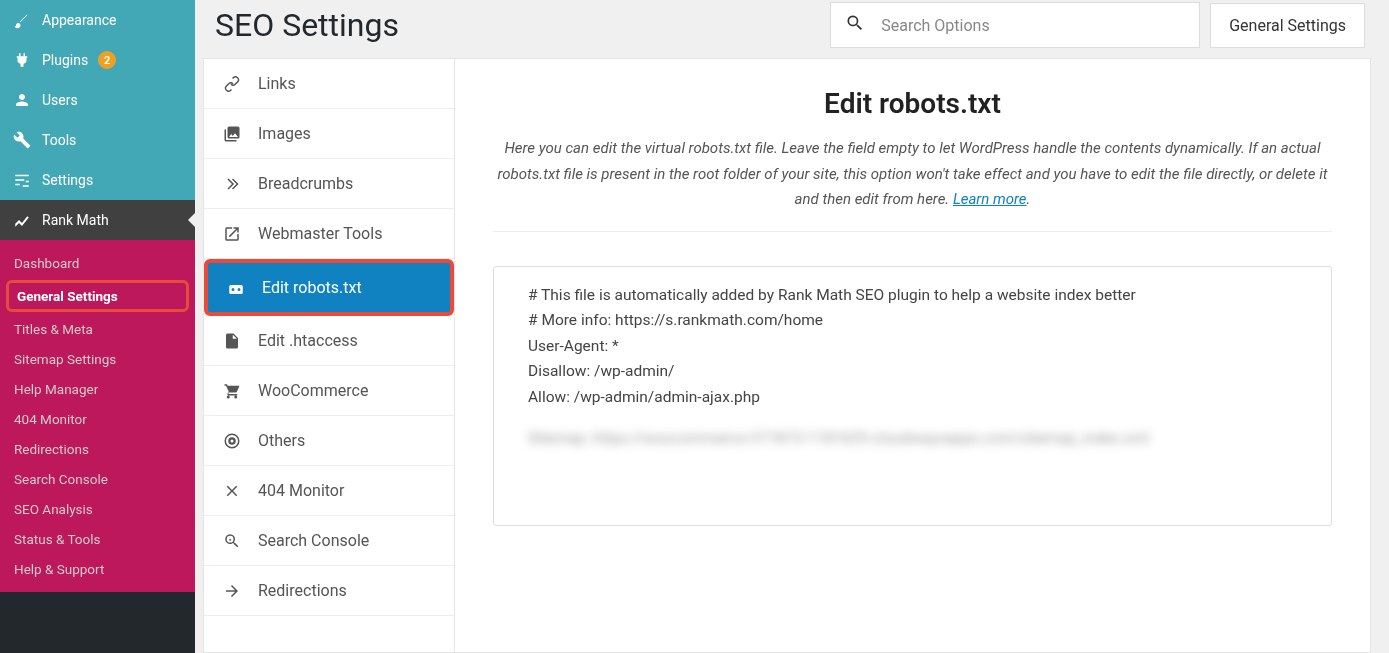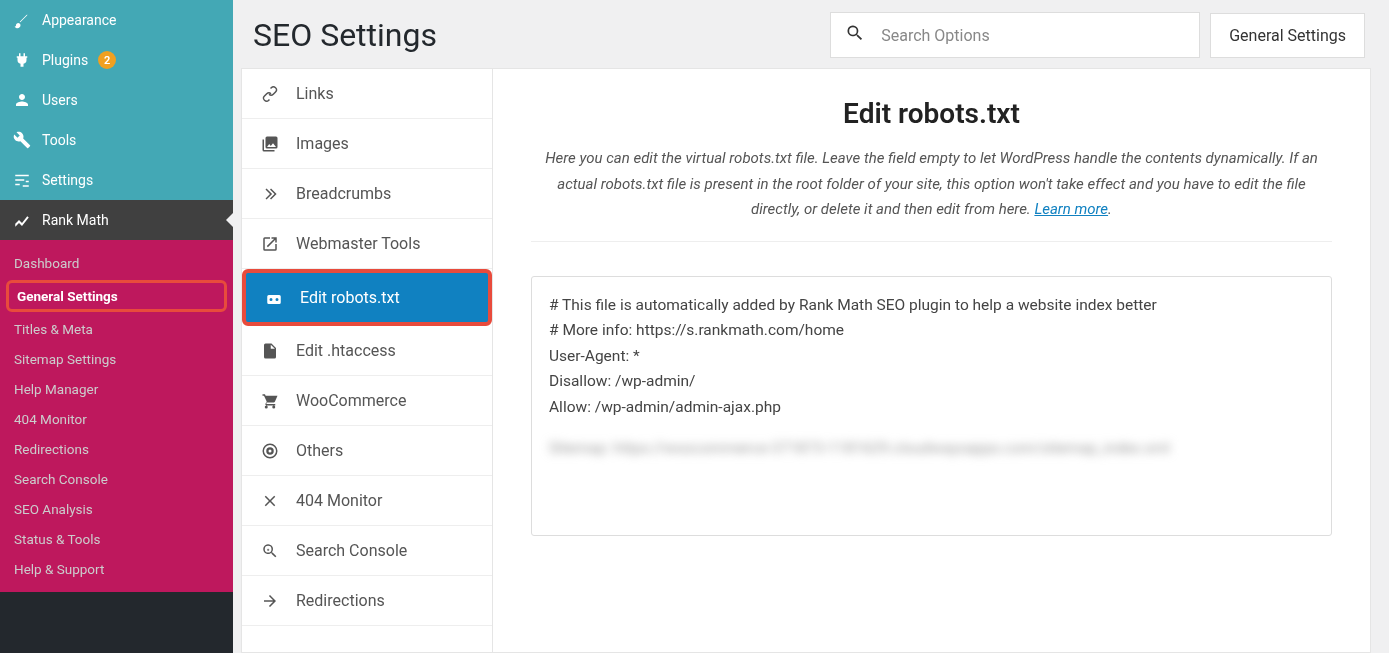--- a/index.html
+++ b/index.html
@@ -1,51 +1,51 @@
 <!DOCTYPE html>
 <html><head>
 <meta charset="utf-8">
 <style>
 *{margin:0;padding:0;box-sizing:border-box;font-family:-apple-system,BlinkMacSystemFont,"Segoe UI",Roboto,sans-serif}
 body{background:#f0f0f1;overflow:hidden;width:1389px;height:653px}
 .layout{display:flex;height:100%}
 
-.wp-sidebar{width:233px;background:#23282d;color:#fff;flex-shrink:0}
+.wp-sidebar{width:195px;background:#23282d;color:#fff;flex-shrink:0}
 .wp-item{display:flex;align-items:center;padding:10px 12px;gap:10px;cursor:pointer;color:#fff;font-size:14px}
 .wp-item .ico{width:20px;height:20px;display:flex;align-items:center;justify-content:center;flex-shrink:0;color:#fff}
 .wp-item.bluebg{background:#43a8b5}
 .wp-item.active{background:#404040;color:#fff;position:relative}
 .wp-item.active::after{content:"";position:absolute;right:-1px;top:50%;transform:translateY(-50%);border:8px solid transparent;border-right-color:#f0f0f1}
 .badge{background:#f0a020;color:#fff;border-radius:50%;width:18px;height:18px;display:inline-flex;align-items:center;justify-content:center;font-size:11px;font-weight:600}
 .wp-sub{background:#be185d;padding:8px 0}
 .wp-sub .sub{padding:7px 14px;color:#ccc;font-size:13.5px;cursor:pointer}
 .wp-sub .sub.current{color:#fff;font-weight:700;border:3px solid #e84b3c;border-radius:6px;margin:2px 6px;padding:5px 8px}
 
 .content{flex:1;display:flex;flex-direction:column}
-.topbar{display:flex;align-items:center;justify-content:space-between;padding:12px 24px 10px 20px;gap:24px}
+.topbar{display:flex;align-items:center;justify-content:space-between;padding:2px 24px 10px 20px;gap:24px}
 .page-title{font-size:32px;font-weight:400;color:#23282d}
 .search-area{display:flex;gap:10px;align-items:flex-end}
 .search-box{display:flex;align-items:center;background:#fff;border:1px solid #ddd;padding:10px 14px;gap:16px;width:370px}
 .search-box input{border:none;outline:none;font-size:16px;color:#666;flex:1}
 .search-box input::placeholder{color:#888}
 .gs-btn{background:#fff;color:#333;border:1px solid #ddd;padding:12px 18px;font-size:16px;cursor:pointer}
 
 .body-area{display:flex;flex:1;padding:0 18px 0 0;gap:0}
 .tabs-col{width:252px;flex-shrink:0;background:#fff;border:1px solid #e5e5e5;margin-left:8px}
 .tab{display:flex;align-items:center;gap:16px;padding:15px 18px;border-bottom:1px solid #eee;color:#555;font-size:16px;cursor:pointer}
 .tab .tico{width:20px;display:flex;align-items:center;justify-content:center;color:#555}
 .tab.active{background:#1081c1;color:#fff;border:4px solid #e84b3c;border-radius:6px}
 .tab.active .tico{color:#fff}
 
 .main-panel{flex:1;background:#fff;border:1px solid #e5e5e5;border-left:none;padding:28px 38px;overflow:visible}
 .panel-title{font-size:28px;font-weight:600;text-align:center;color:#222;margin-bottom:16px}
 .panel-desc{text-align:center;color:#555;font-size:15px;font-style:italic;line-height:1.7;}
 .panel-desc a{color:#1081c1;text-decoration:underline}
 .divider{border-top:1px solid #eee;margin:18px 0 34px}
-.txtbox{border:1px solid #ddd;border-radius:3px;padding:16px 17px;color:#444;font-size:15.5px;line-height:1.65;min-height:260px;background:#fff}
+.txtbox{border:1px solid #ddd;border-radius:3px;padding:16px 34px;color:#444;font-size:15.5px;line-height:1.65;min-height:260px;background:#fff}
 .blurred{filter:blur(5px);color:#999;margin-top:16px}
 svg{width:18px;height:18px;fill:currentColor}
 </style>
 </head>
 <body>
 
 <div class="layout">
 
   <div class="wp-sidebar">
     <div id="wp-top">

